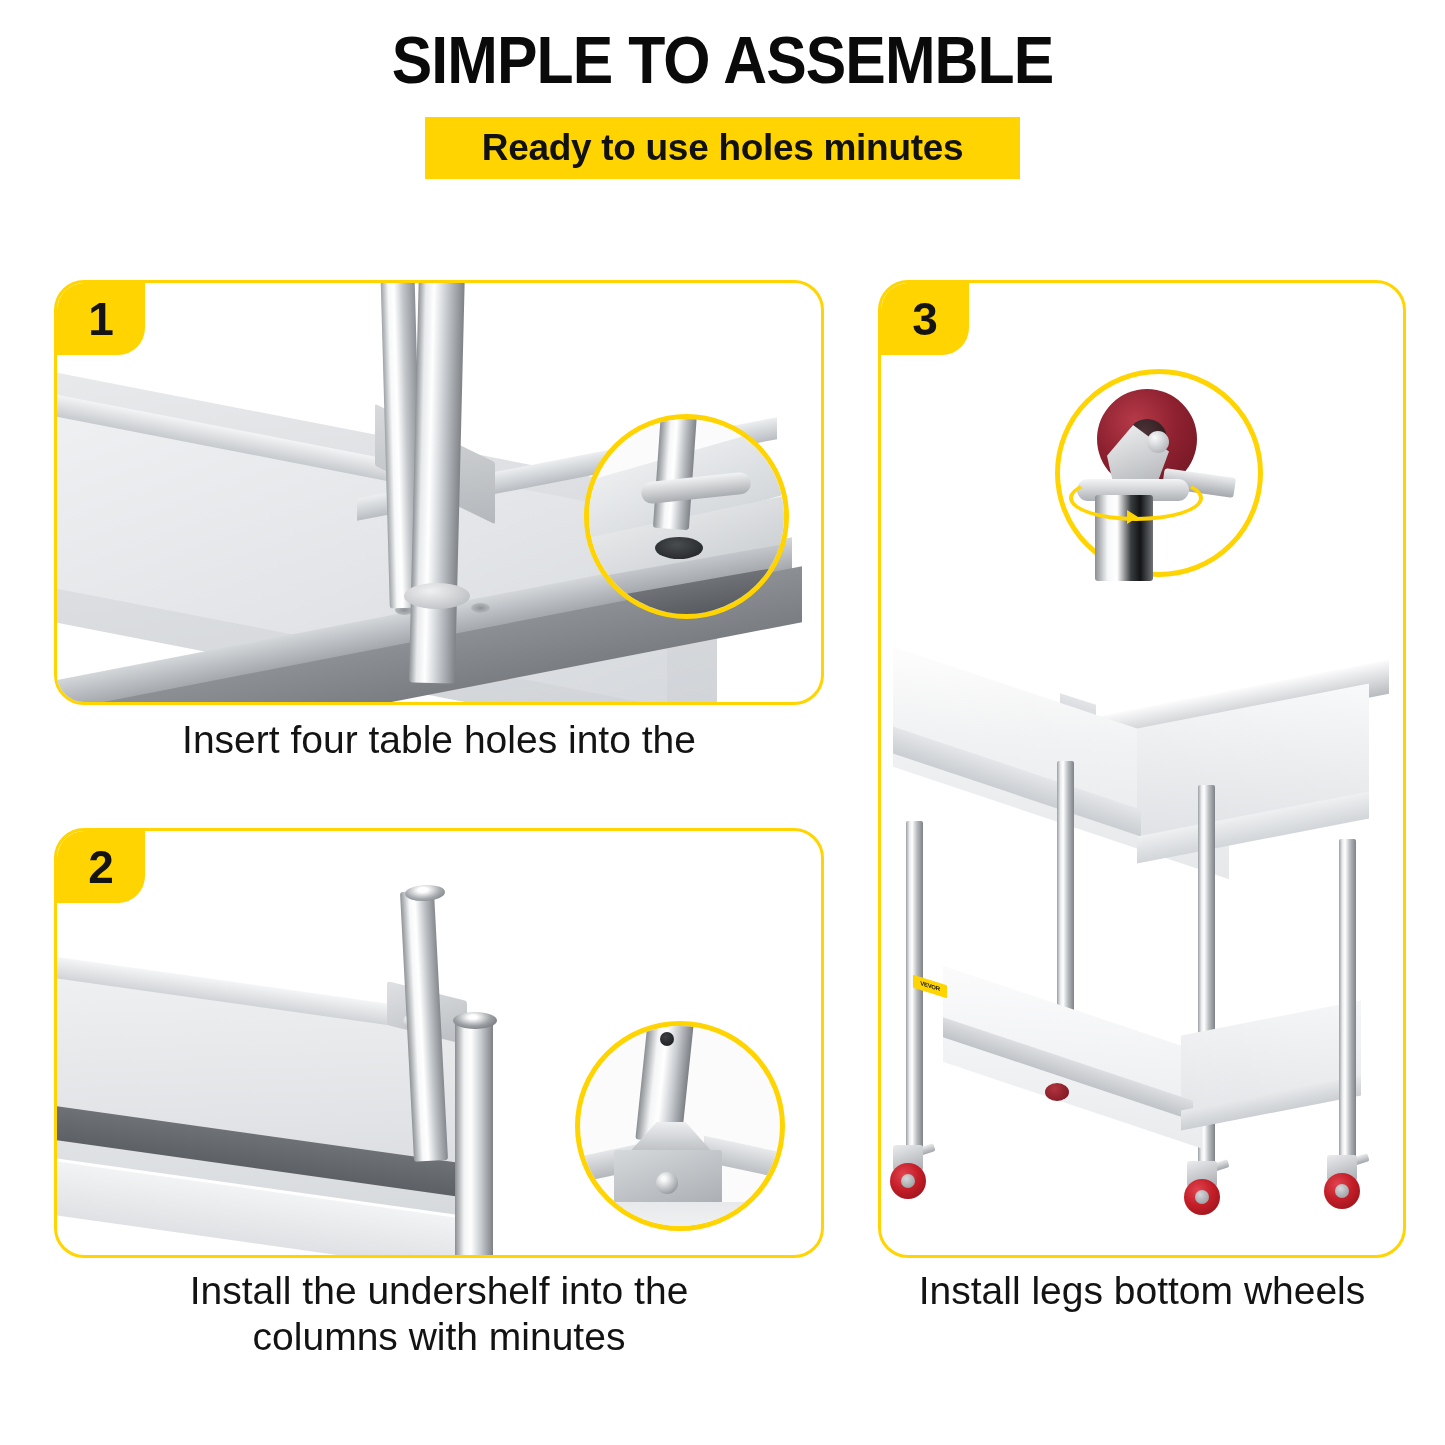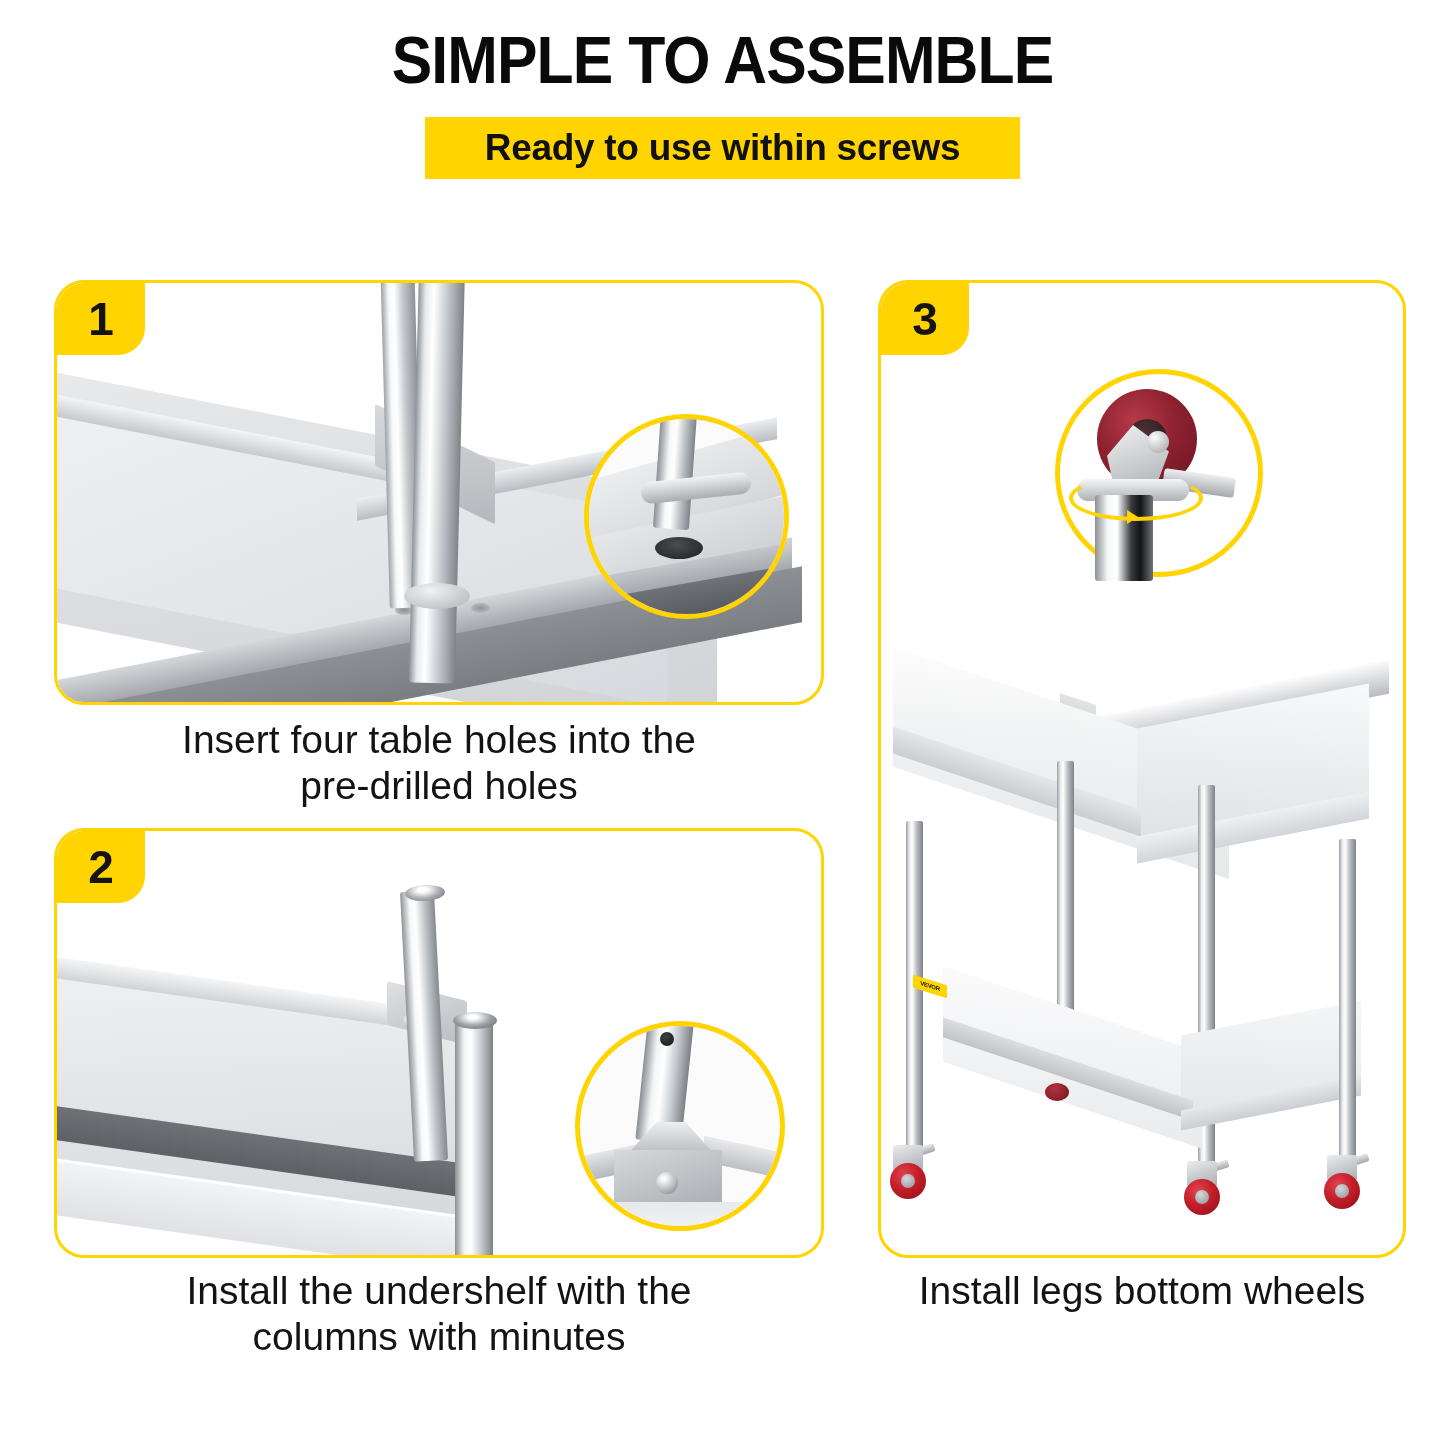--- a/index.html
+++ b/index.html
@@ -603,21 +603,21 @@
     border-radius: 50%;
     background: radial-gradient(circle at 40% 30%, #b03440, #77121c);
   }
 </style>
 </head>
 <body>
 
 <div class="header">
   <div class="main-title">SIMPLE TO ASSEMBLE</div>
   <div class="subtitle-band">
-    <span class="subtitle-text">Ready to use within screws</span>
+    <span class="subtitle-text">Ready to use holes minutes</span>
   </div>
 </div>
 
 <div class="panel panel-1">
   <div class="stage">
     <div class="p1-top-surface"></div>
     <div class="p1-inner-face"></div>
     <div class="p1-rim-left"></div>
     <div class="p1-rim-right"></div>
     <div class="p1-front-edge"></div>
@@ -637,21 +637,20 @@
       <div class="p1i-flange"></div>
       <div class="p1i-socket"></div>
       <div class="p1i-base"></div>
       <div class="p1i-dark"></div>
     </div>
   </div>
   <div class="badge">1</div>
 </div>
 <div class="caption cap-1">
   <div>Insert four table holes into the</div>
-  <div>pre-drilled holes</div>
 </div>
 
 <div class="panel panel-2">
   <div class="stage">
     <div class="p2-back-rail"></div>
     <div class="p2-shelf-top"></div>
     <div class="p2-front-edge"></div>
     <div class="p2-gray-band"></div>
     <div class="p2-lower-shelf"></div>
     <div class="p2-bracket"></div>
@@ -668,21 +667,21 @@
       <div class="p2i-hole"></div>
       <div class="p2i-cone"></div>
       <div class="p2i-bracket"></div>
       <div class="p2i-screw"></div>
       <div class="p2i-refl"></div>
     </div>
   </div>
   <div class="badge">2</div>
 </div>
 <div class="caption cap-2">
-  <div>Install the undershelf with the</div>
+  <div>Install the undershelf into the</div>
   <div>columns with minutes</div>
 </div>
 
 <div class="panel panel-3">
   <div class="stage">
 
     <div class="p3-caster-circle"></div>
     <div class="p3-wheel"></div>
     <div class="p3-wheel-hub"></div>
     <div class="p3-fork"></div>

